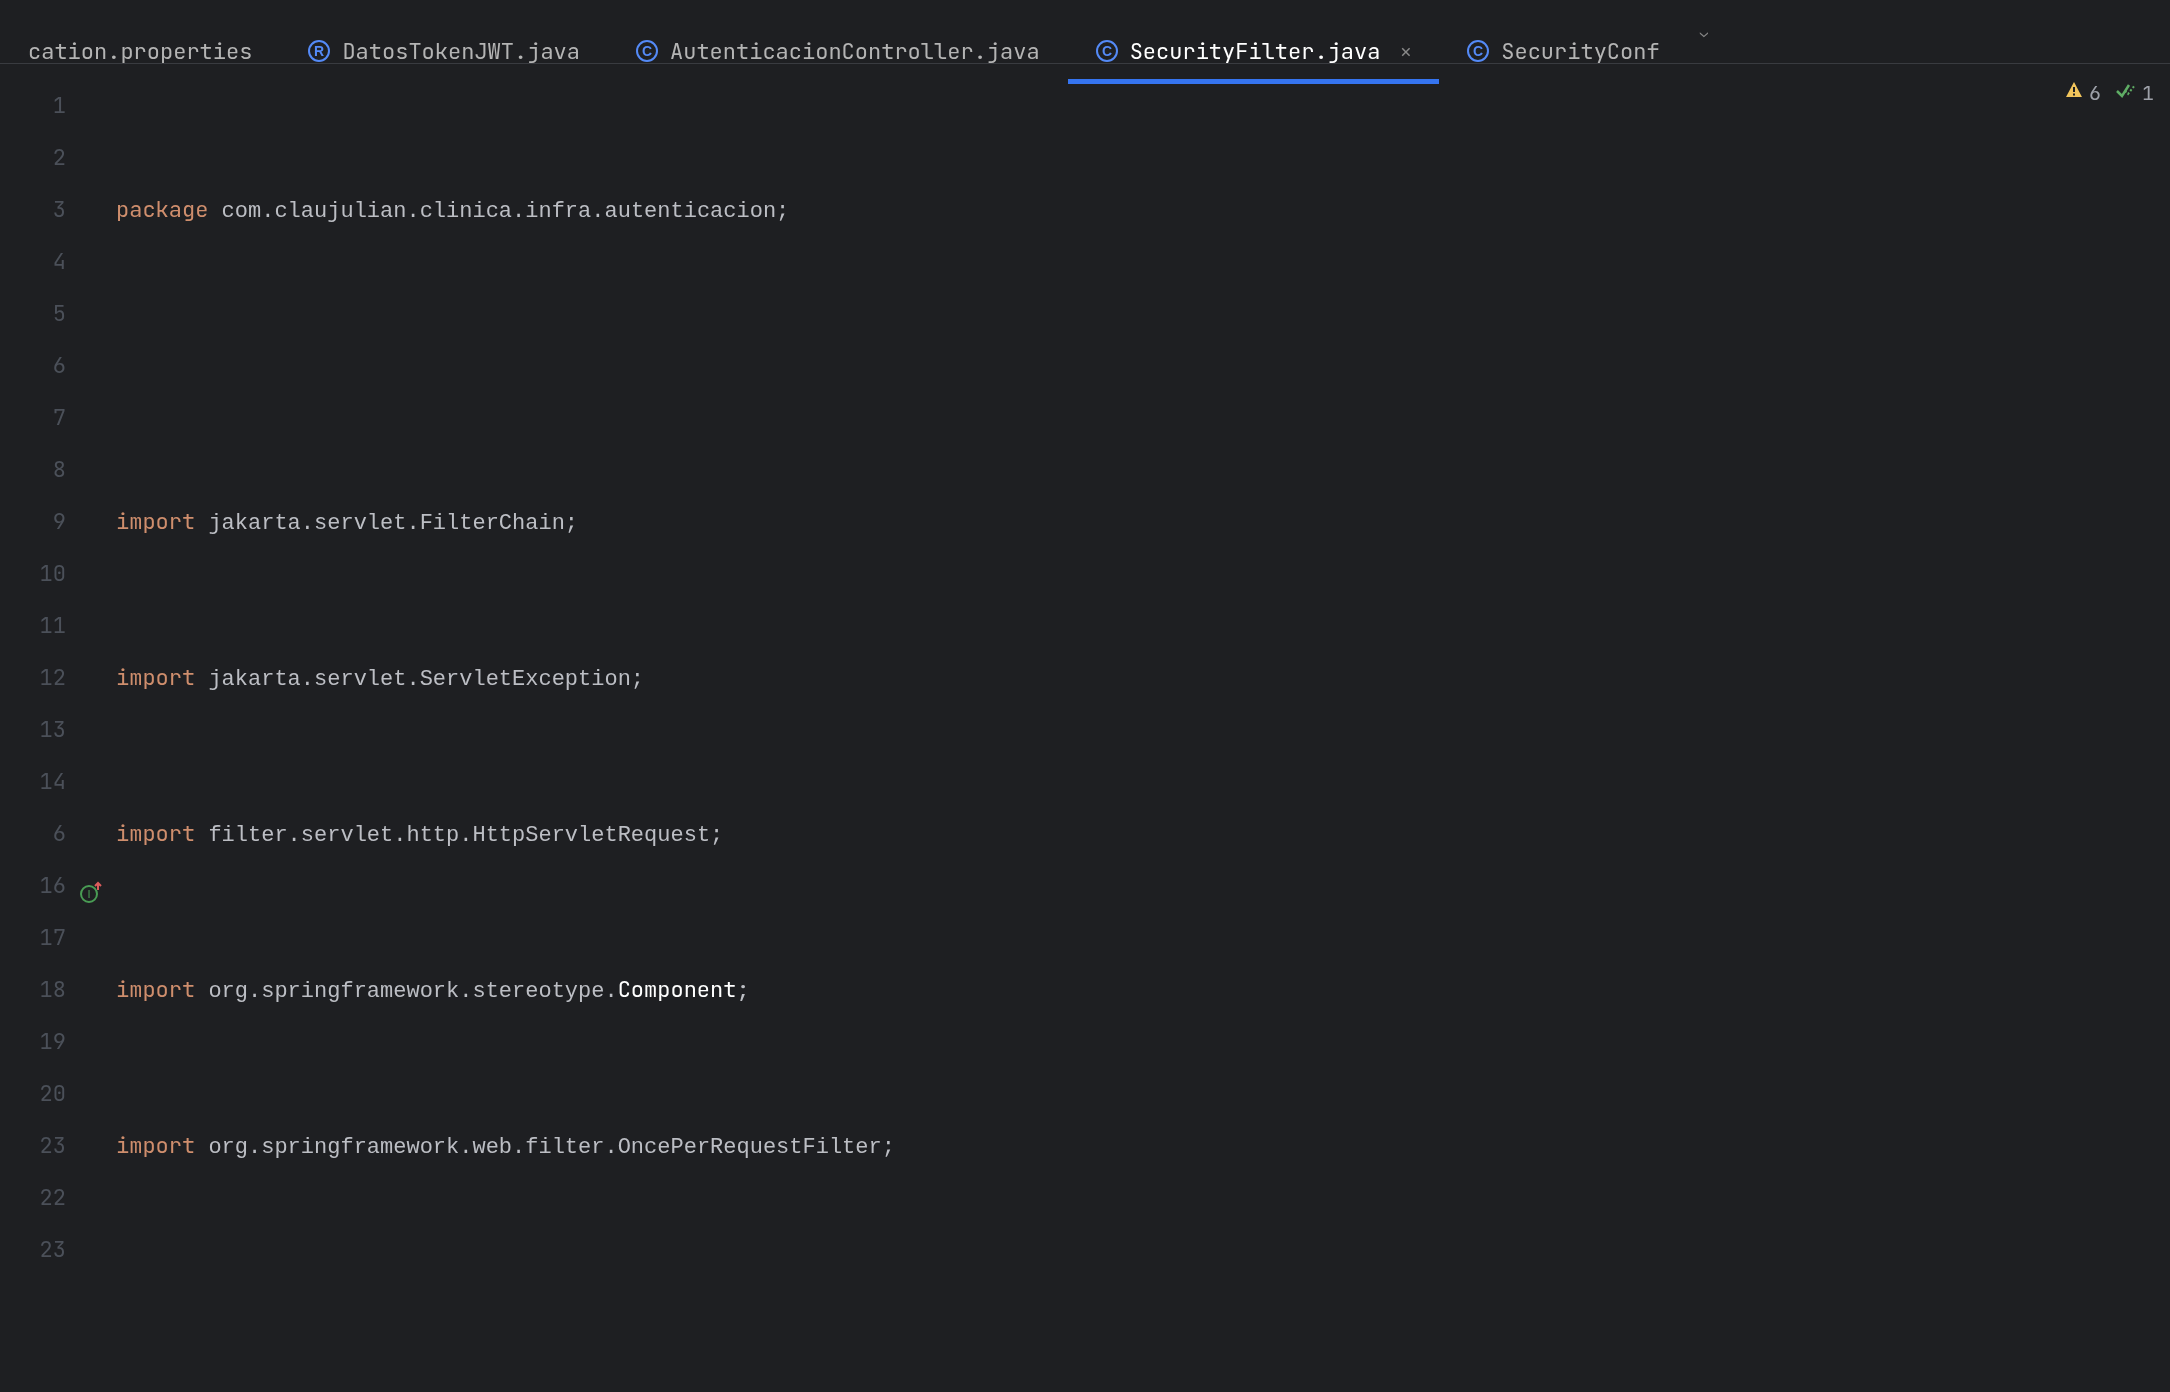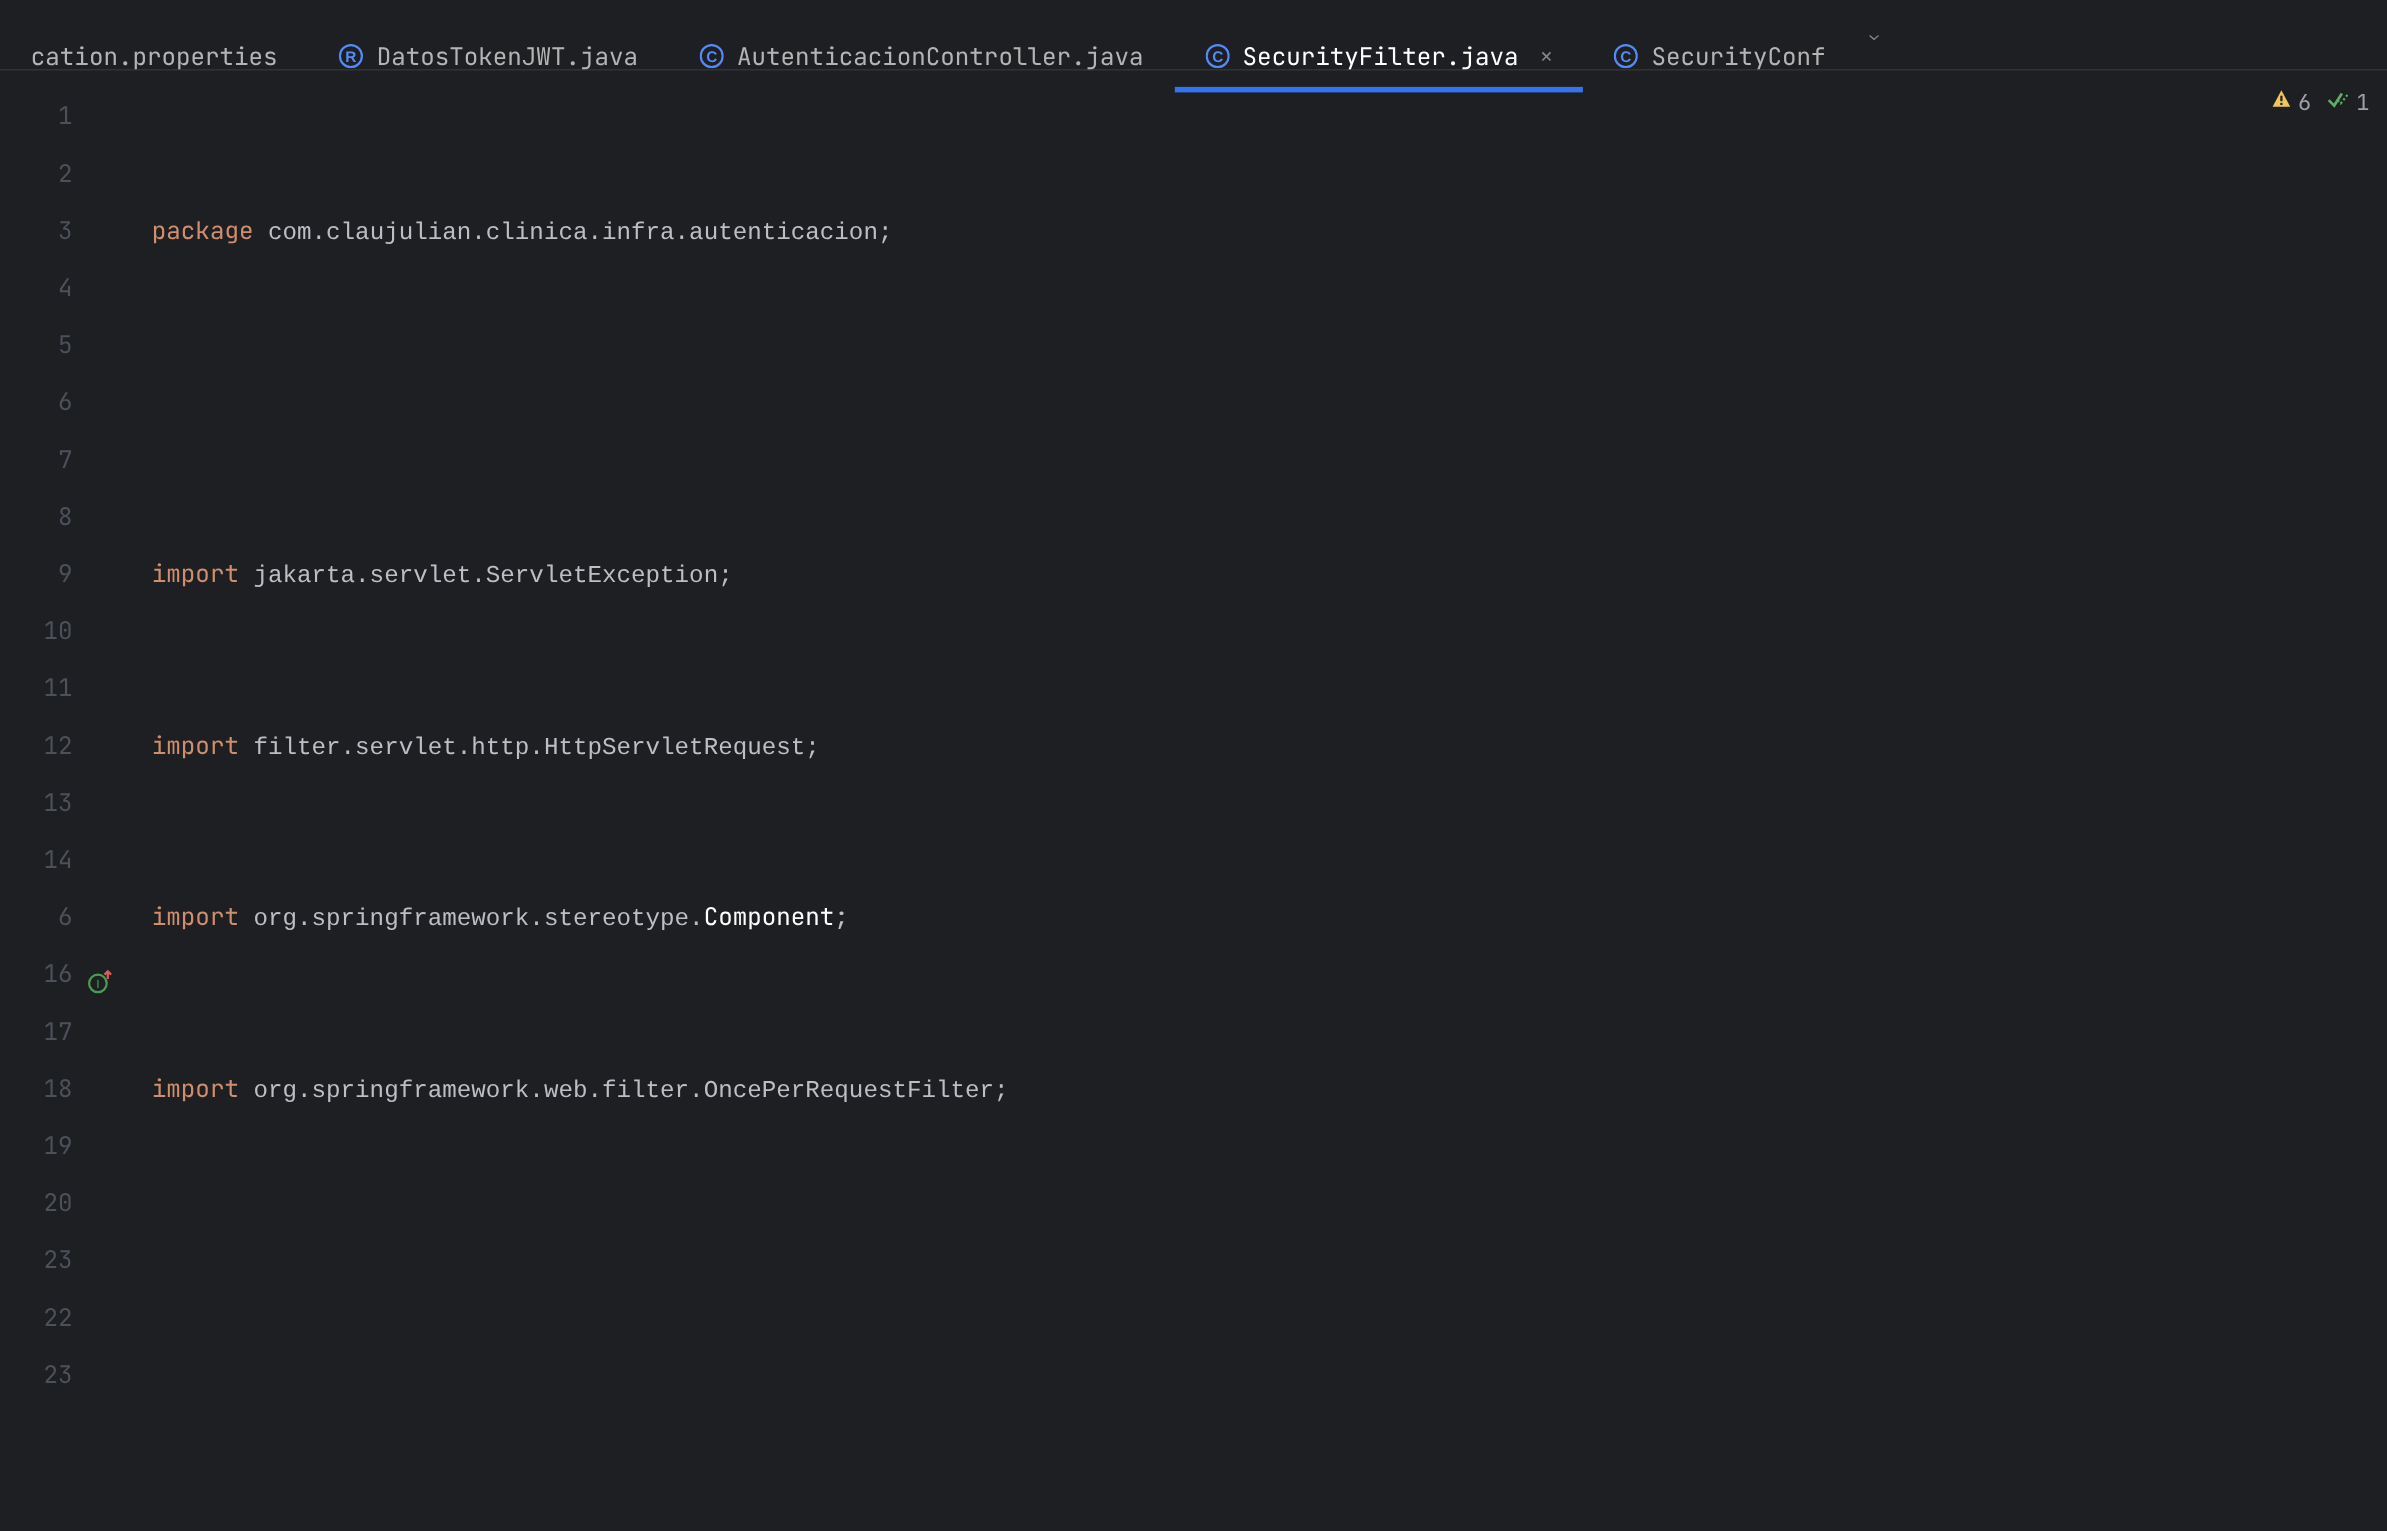--- a/index.html
+++ b/index.html
@@ -93,21 +93,21 @@
       padding-top: 16px;
       font-size: 22px;
       line-height: 52px;
       white-space: pre;
       position: relative;
     }
     .code-line {
       height: 52px;
       padding-left: 8px;
     }
-    .kw { color: #cf8e6d; margin-left: 22px; }
+    .kw { color: #cf8e6d; }
     .pkg { color: #bcbec4; font-family: Liberation Mono, monospace; }
     .cls-highlight { color: #ffffff; }
     .punct { color: #bcbec4; }
     .inspections {
       position: absolute;
       top: 16px;
       right: 16px;
       display: flex;
       align-items: center;
       gap: 14px;
@@ -226,20 +226,21 @@
     <div class="gutter-line">19</div>
     <div class="gutter-line">20</div>
     <div class="gutter-line">23</div>
     <div class="gutter-line">22</div>
     <div class="gutter-line">23</div>
   </div>
 
   <div class="code">
     <div class="code-line"><span class="kw">package</span><span class="pkg"> com.claujulian.clinica.infra.autenticacion;</span></div>
     <div class="code-line"></div>
+    <div class="code-line"><span class="kw">import</span><span class="pkg"> jakarta.servlet.FilterChain;</span></div>
     <div class="code-line"><span class="kw">import</span><span class="pkg"> jakarta.servlet.ServletException;</span></div>
     <div class="code-line"><span class="kw">import</span><span class="pkg"> filter.servlet.http.HttpServletRequest;</span></div>
     <div class="code-line"><span class="kw">import</span><span class="pkg"> org.springframework.stereotype.</span><span class="cls-highlight">Component</span><span class="punct">;</span></div>
     <div class="code-line"><span class="kw">import</span><span class="pkg"> org.springframework.web.filter.OncePerRequestFilter;</span></div>
     
     
     
     
     
     

